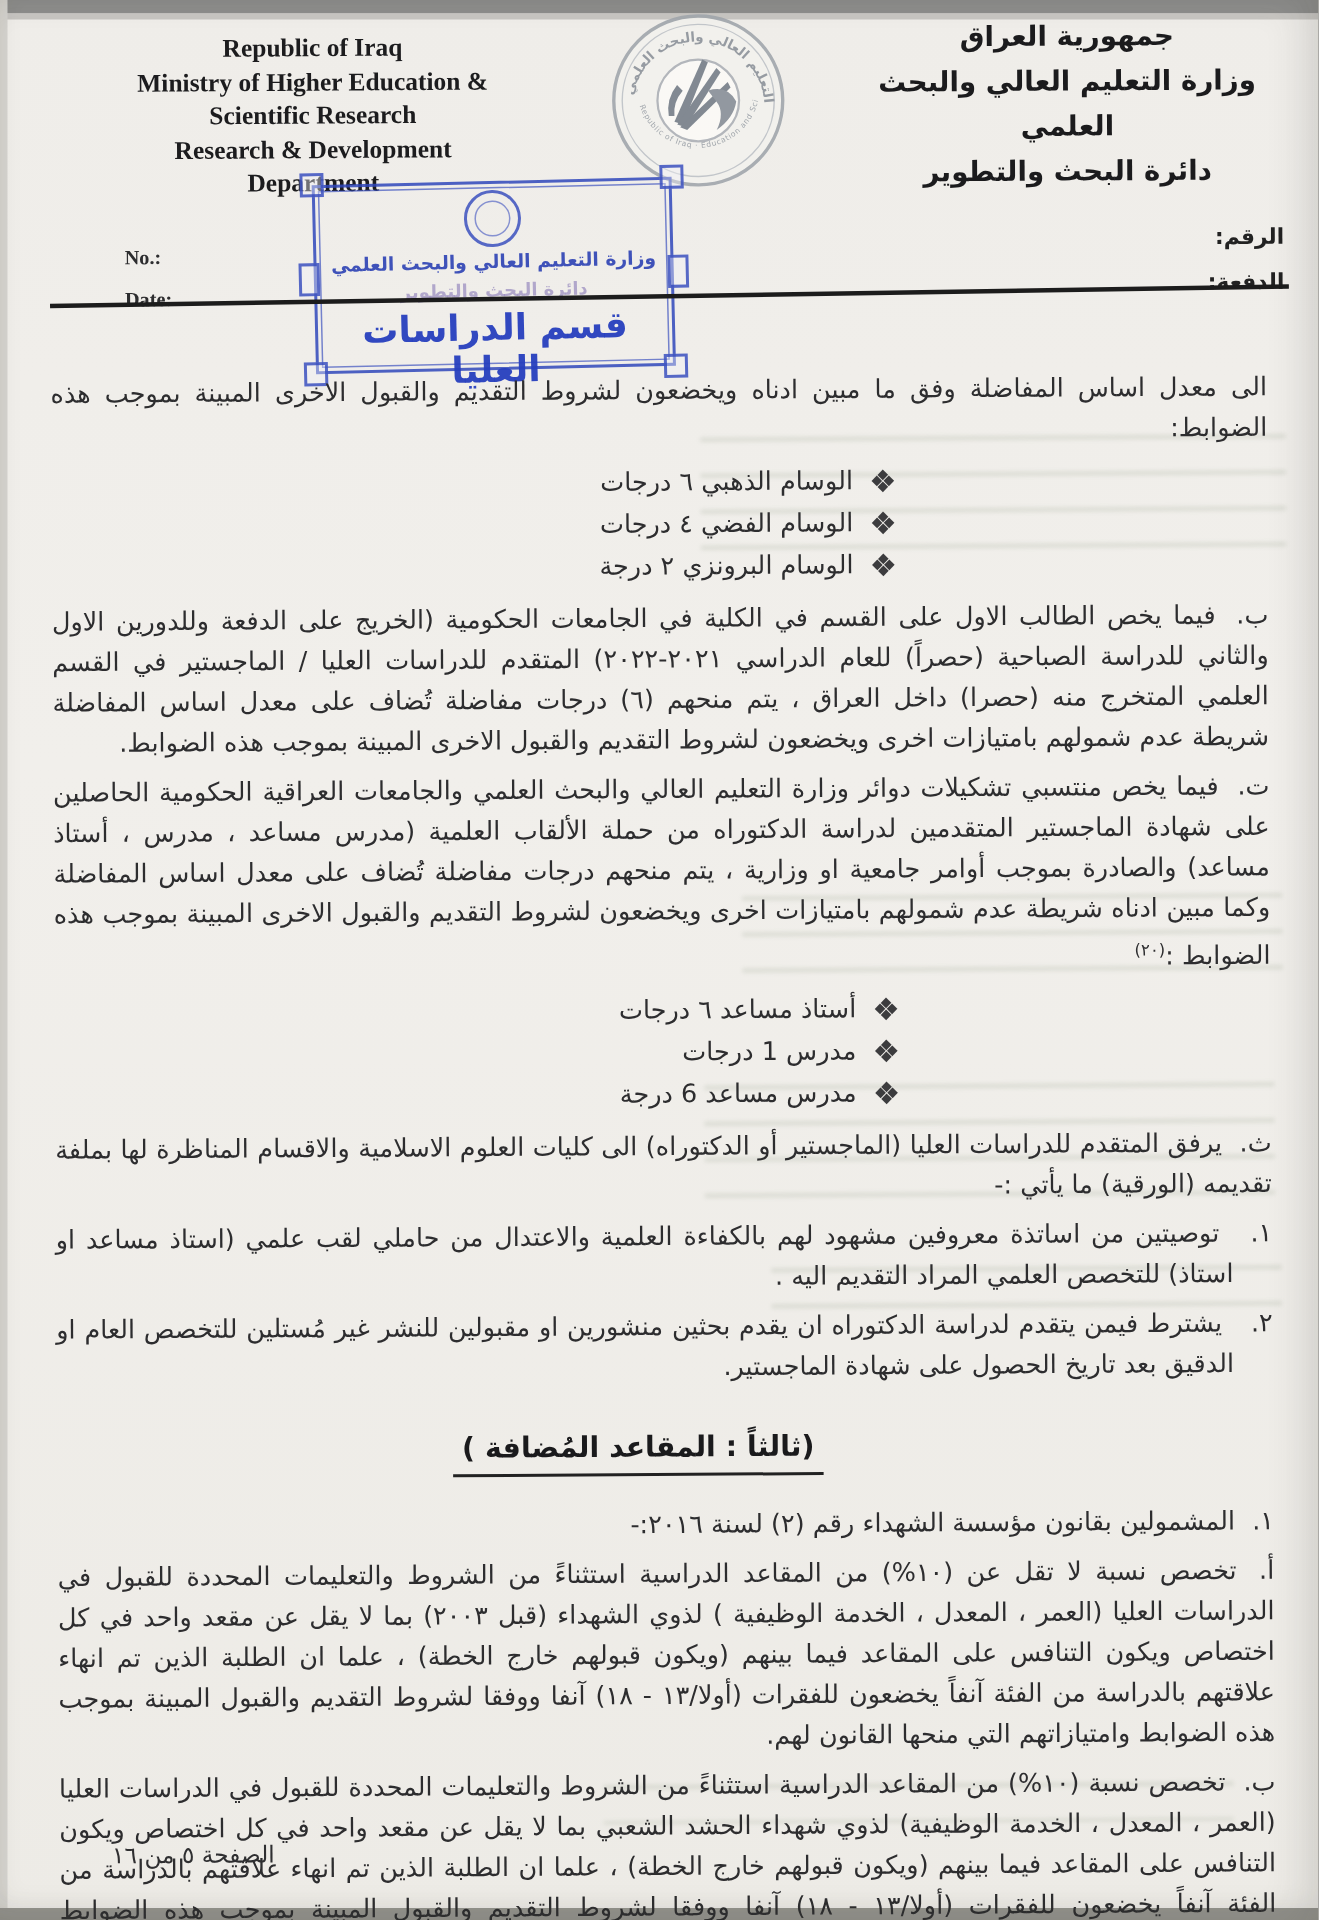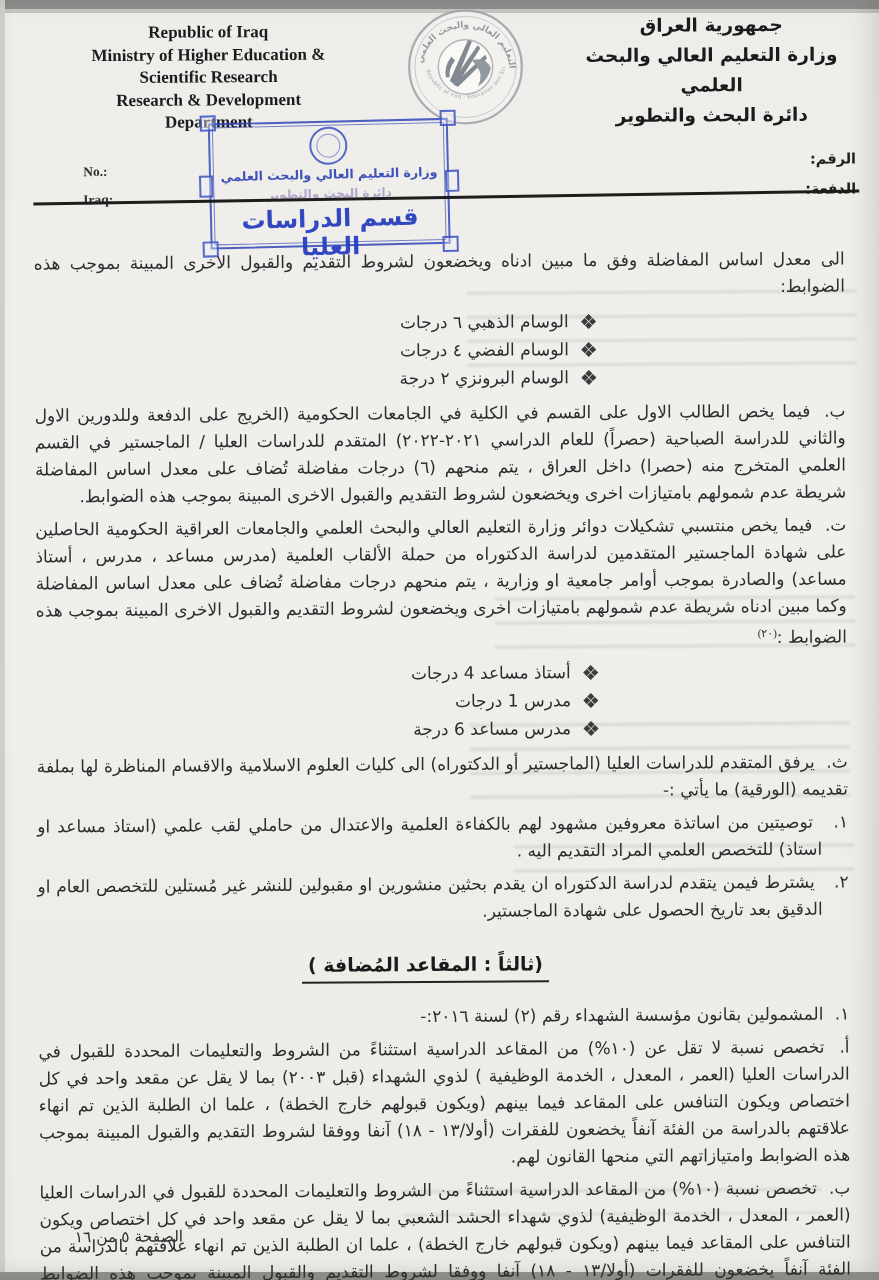--- a/index.html
+++ b/index.html
@@ -61,21 +61,21 @@
   .bullets{padding-right:250px;margin:2px 0 8px 0;}
   .bullet-row{line-height:28px;white-space:nowrap;}
   .dmd{position:relative;display:inline-block;width:13px;height:13px;margin-left:8px;vertical-align:-1px;}
   .dmd i{position:absolute;width:5px;height:5px;background:#3c3c3e;transform:rotate(45deg);}
   .dmd i:nth-child(1){left:4px;top:0;}
   .dmd i:nth-child(2){left:4px;bottom:0;}
   .dmd i:nth-child(3){left:0;top:4px;}
   .dmd i:nth-child(4){right:0;top:4px;}
   .subitem{padding-right:26px;text-indent:-26px;margin-bottom:6px;}
   .subitem .marker{display:inline-block;width:22px;text-indent:0;text-align:right;}
-  sup.fn{font-size:11px;vertical-align:6px;font-family:Liberation Serif, serif;}
+  sup.fn{font-size:11px;vertical-align:6px;}
   .heading{width:fit-content;margin:26px auto 20px auto;transform:translateX(-18px);
      font-size:19px;font-weight:bold;color:#1a1a1c;border-bottom:2.2px solid #222;
      padding:0 6px 3px 6px;text-align:center;}
   .footer{position:absolute;left:71px;bottom:36px;direction:rtl;font-size:15.5px;color:#2f2f31;z-index:5;}
 </style>
 </head>
 <body>
 
 <div class="page">
   <div class="edge-top"></div>
@@ -123,21 +123,21 @@
       <text font-size="9.5" fill="#8f959c" font-weight="bold" letter-spacing="1">
         <textPath href="#arcTop" startOffset="6%">وزارة التعليم العالي والبحث العلمي</textPath>
       </text>
       <text font-size="5.4" fill="#9aa0a7" letter-spacing="0.5">
         <textPath href="#arcBot" startOffset="4%">Republic of Iraq · Education and Scientific Research</textPath>
       </text>
     </svg>
 
     <div class="no-date">
       <div>No.:</div>
-      <div>Iraq:</div>
+      <div>Date:</div>
     </div>
     <div class="raqam">
       <div>الرقم:</div>
       <div>الدفعة:</div>
     </div>
 
     <div class="stamp">
       <div class="frame"></div>
       <div class="frame2"></div>
       <div class="tab tl"></div>
@@ -179,21 +179,21 @@
       </p>
 
       <p>
         <span class="marker">ت.</span>
         <span>فيما يخص منتسبي تشكيلات دوائر وزارة التعليم العالي والبحث العلمي والجامعات العراقية الحكومية الحاصلين على شهادة الماجستير المتقدمين لدراسة الدكتوراه من حملة الألقاب العلمية (مدرس مساعد ، مدرس ، أستاذ مساعد) والصادرة بموجب أوامر جامعية او وزارية ، يتم منحهم درجات مفاضلة تُضاف على معدل اساس المفاضلة وكما مبين ادناه شريطة عدم شمولهم بامتيازات اخرى ويخضعون لشروط التقديم والقبول الاخرى المبينة بموجب هذه الضوابط :</span><sup class="fn">(٢٠)</sup>
       </p>
 
       <div class="bullets">
         <div class="bullet-row">
           <span class="dmd"><i></i><i></i><i></i><i></i></span>
-          <span>أستاذ مساعد 4 درجات</span>
+          <span>أستاذ مساعد ٦ درجات</span>
         </div>
         <div class="bullet-row">
           <span class="dmd"><i></i><i></i><i></i><i></i></span>
           <span>مدرس 1 درجات</span>
         </div>
         <div class="bullet-row">
           <span class="dmd"><i></i><i></i><i></i><i></i></span>
           <span>مدرس مساعد 6 درجة</span>
         </div>
       </div>

